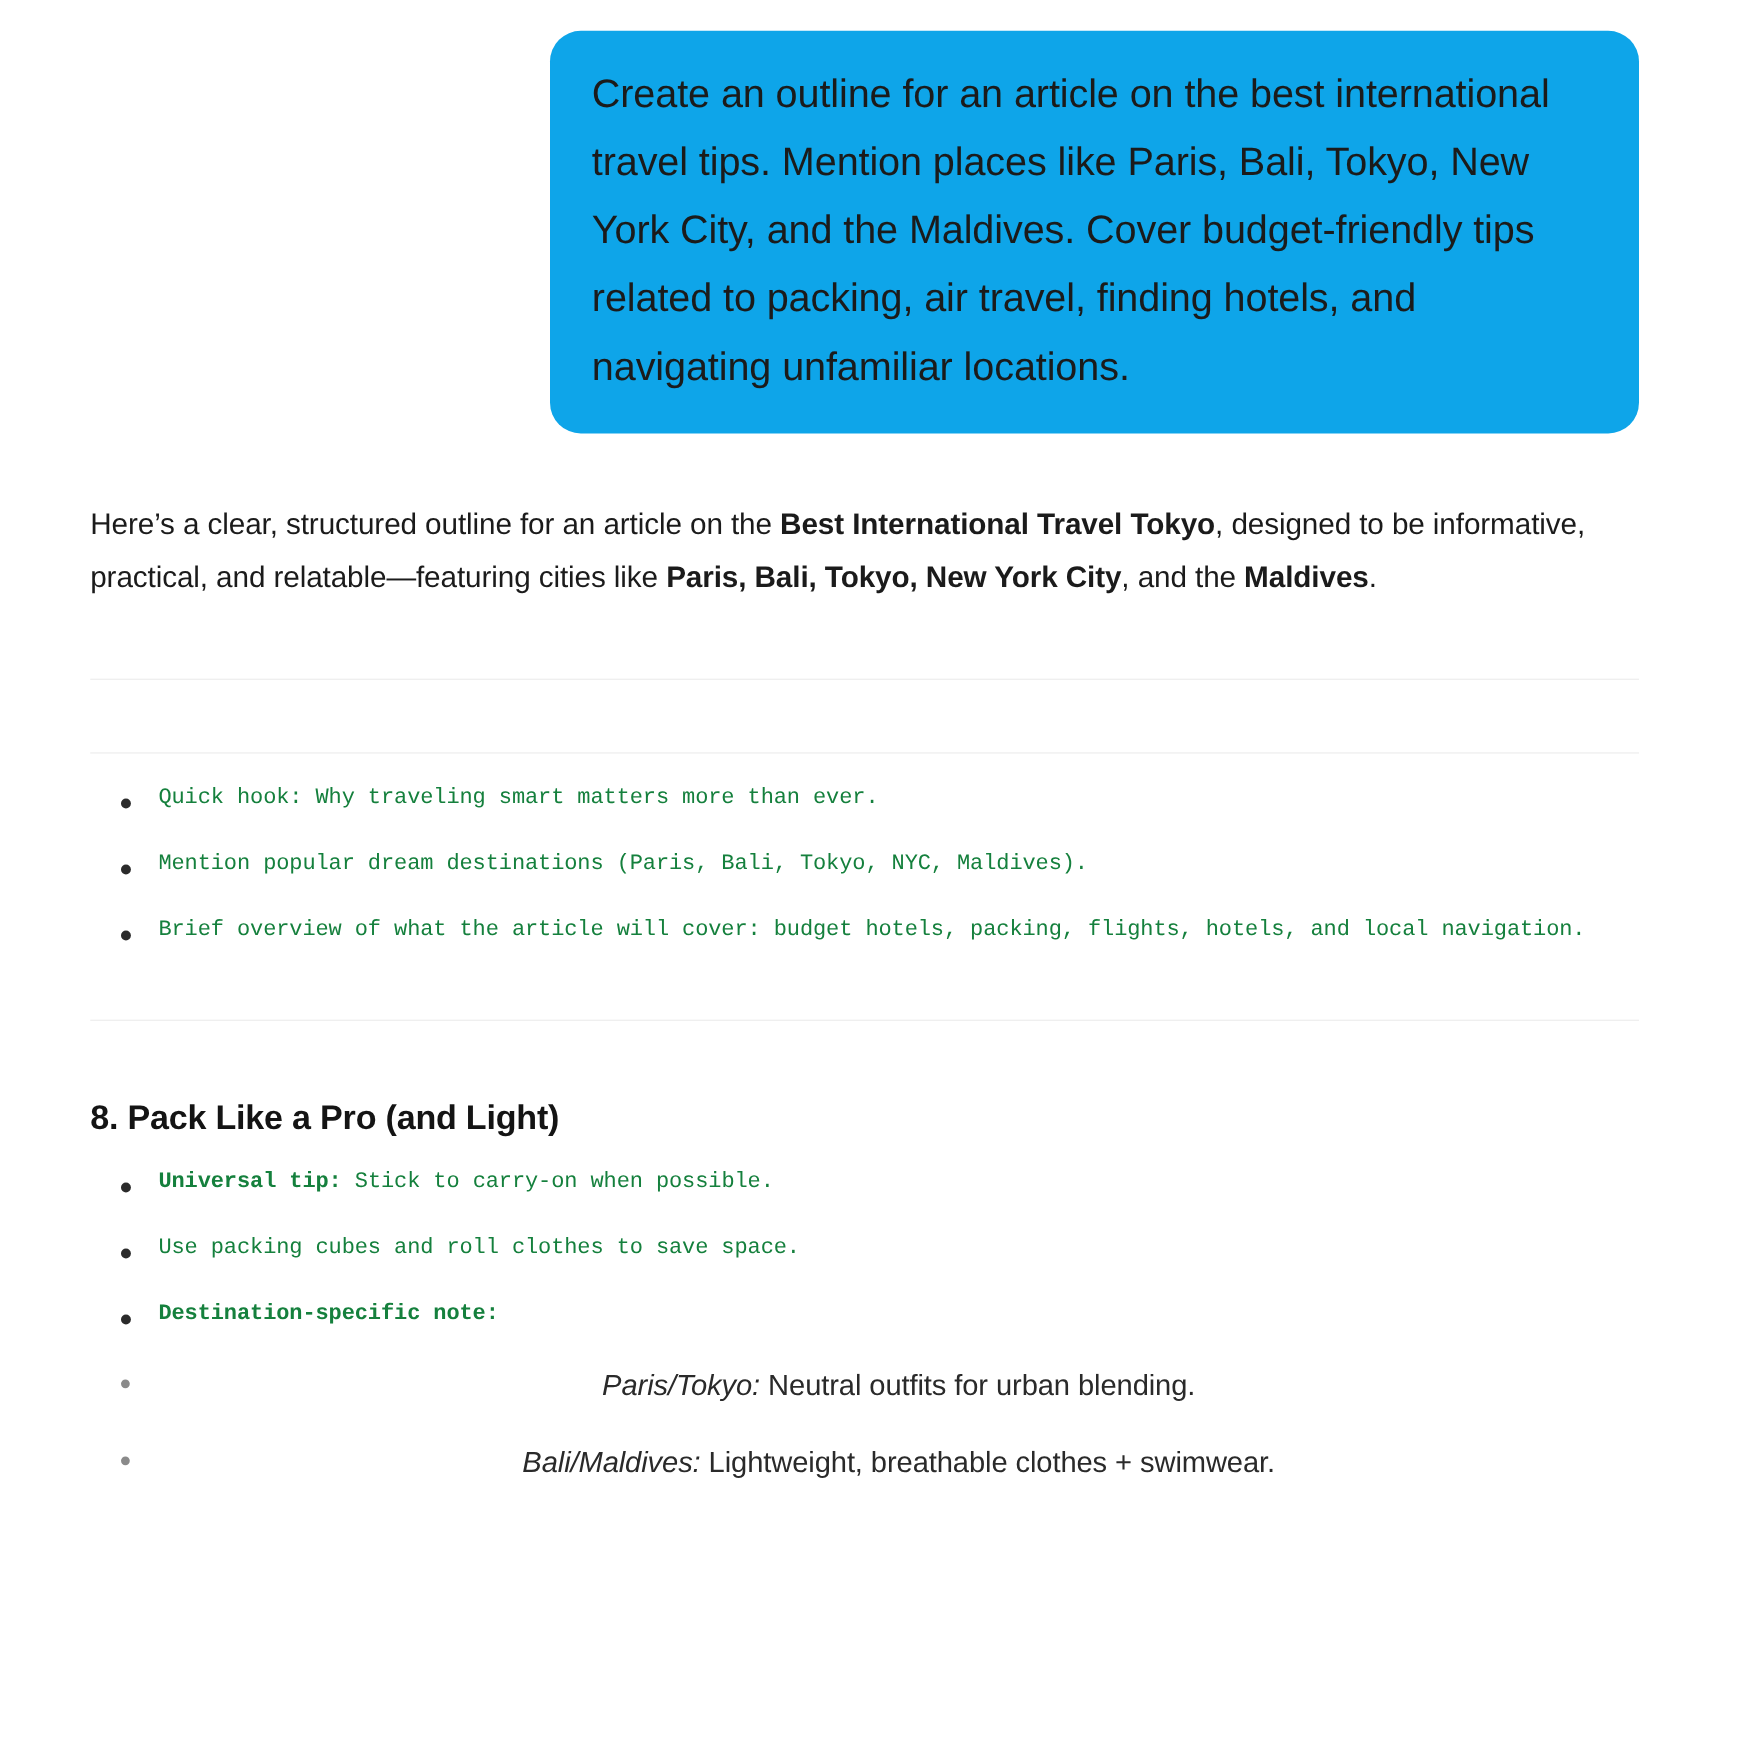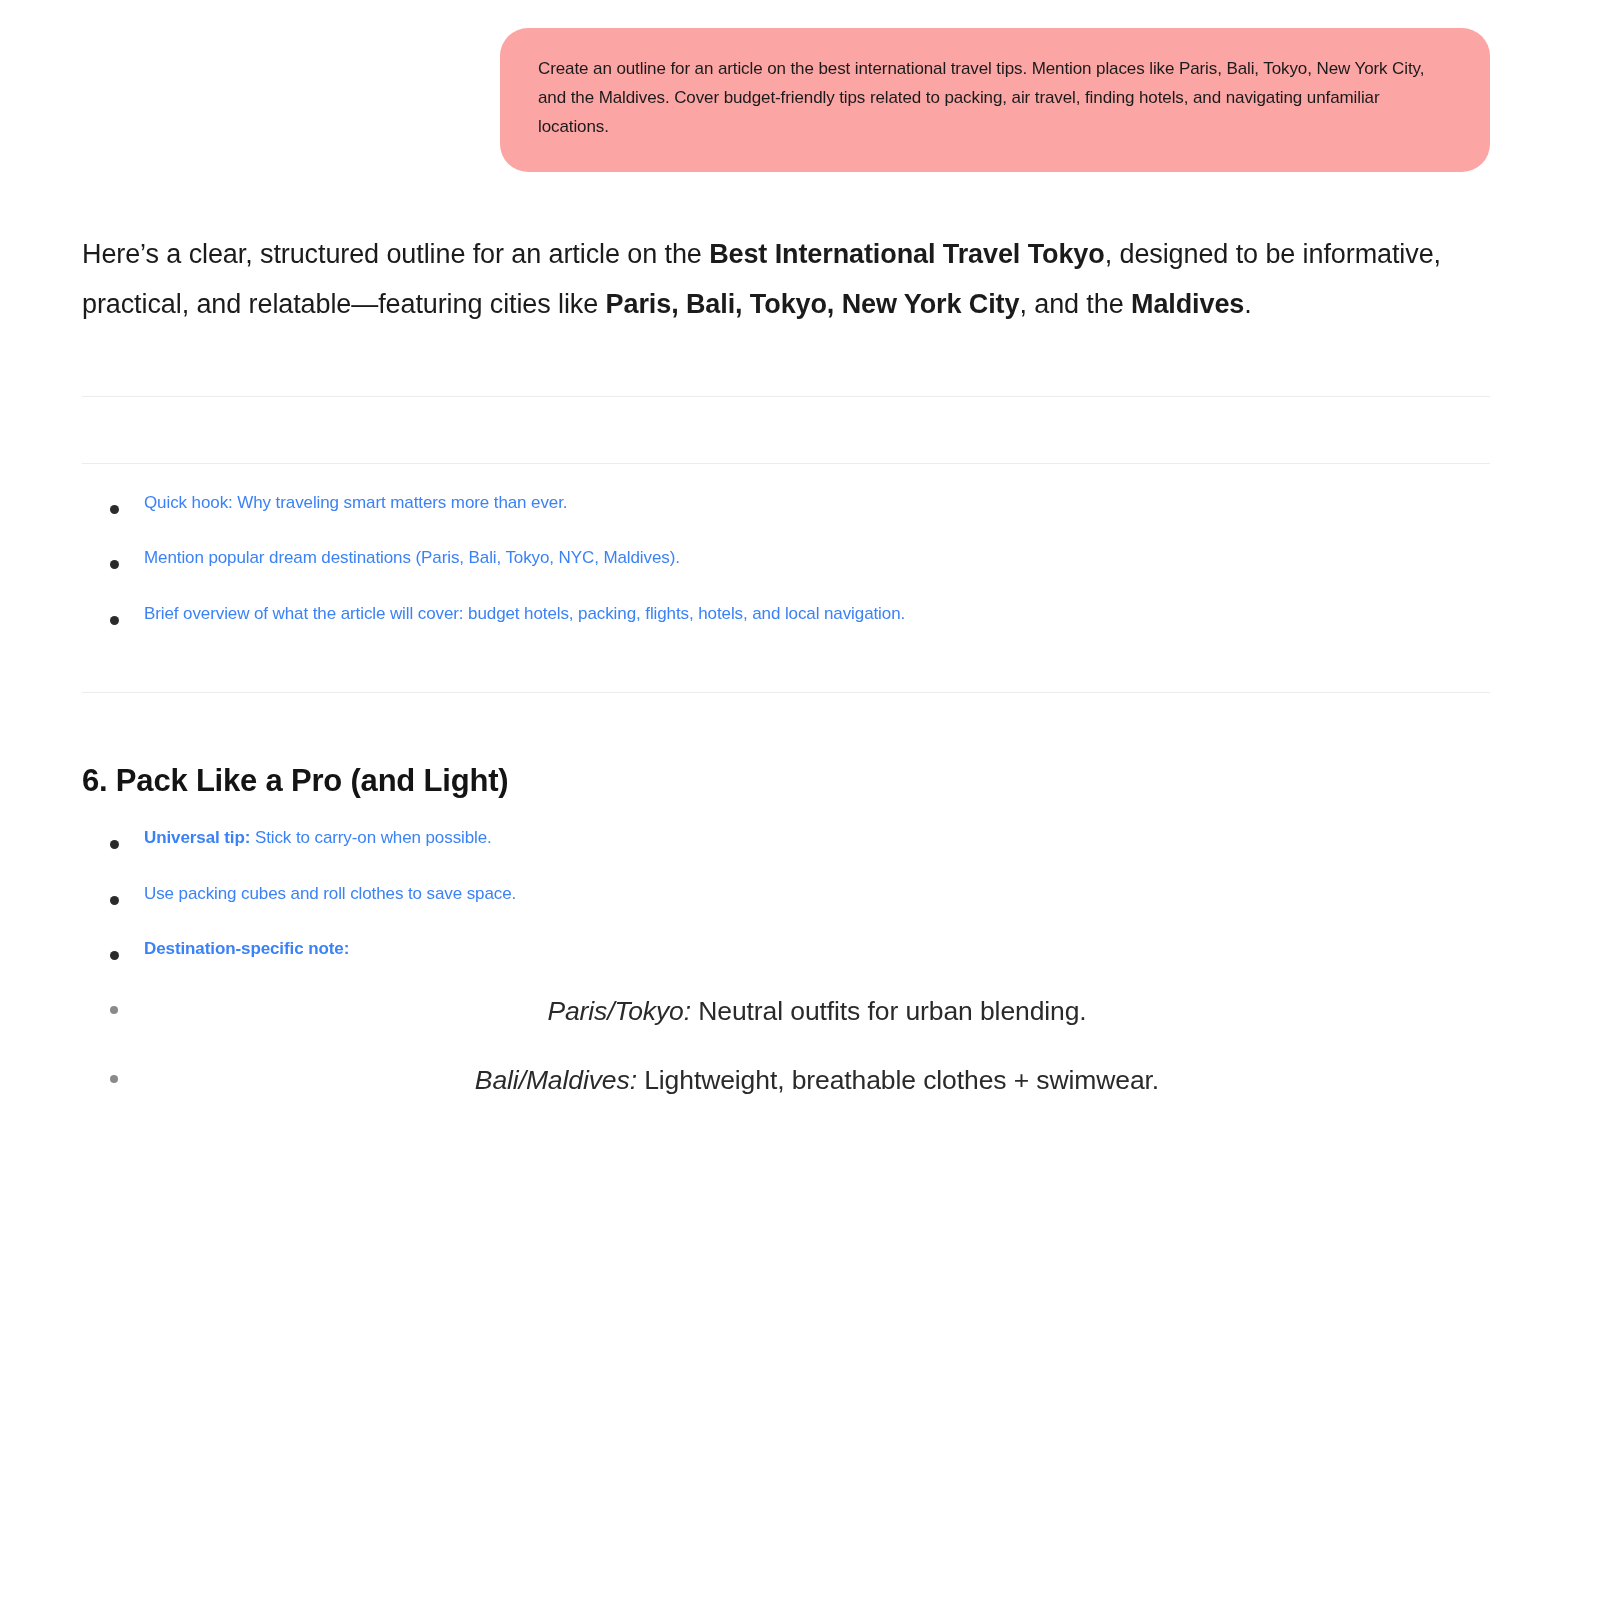--- a/index.html
+++ b/index.html
@@ -20,25 +20,25 @@
     padding: 0;
   }
 
   
   .prompt-row {
     display: flex;
     justify-content: flex-end;
     padding: 28px 110px 0 0;
   }
   .prompt-bubble {
-    background: #fca5a5;
+    background: #0ea5e9;
     border-radius: 28px;
     padding: 26px 38px 30px 38px;
     max-width: 990px;
-    font-size: 17px;
+    font-size: 36px;
     line-height: 1.72;
     color: #1b1b1b;
     letter-spacing: -0.1px;
   }
 
   
   .answer {
     padding: 58px 110px 0 82px;
   }
   .intro-para {
@@ -72,25 +72,26 @@
   }
 
   ul.bullets {
     list-style: none;
     margin: 26px 0 0 0;
     padding: 0;
   }
   ul.bullets > li {
     position: relative;
     padding-left: 62px;
-    font-size: 17px;
+    font-size: 20px;
     line-height: 1.5;
     margin-bottom: 30px;
-    color: #3b82f6;
+    color: #15803d;
     letter-spacing: -0.1px;
+    font-family: Liberation Mono, monospace;
   }
   ul.bullets > li::before {
     content: "";
     position: absolute;
     left: 28px;
     top: 15px;
     width: 9px;
     height: 9px;
     border-radius: 50%;
     background: #2b2b2b;
@@ -148,21 +149,21 @@
 
 
     <ul class="bullets">
       <li><span>Quick hook: Why traveling smart matters more than ever.</span></li>
       <li><span>Mention popular dream destinations (Paris, Bali, Tokyo, NYC, Maldives).</span></li>
       <li><span>Brief overview of what the article will cover: budget hotels, packing, flights, hotels, and local navigation.</span></li>
     </ul>
 
     <hr class="rule">
 
-    <h3 class="h-section">6. Pack Like a Pro (and Light)</h3>
+    <h3 class="h-section">8. Pack Like a Pro (and Light)</h3>
 
     <ul class="bullets">
       <li><b>Universal tip:</b><span> Stick to carry-on when possible.</span></li>
       <li><span>Use packing cubes and roll clothes to save space.</span></li>
       <li><b>Destination-specific note:</b></li>
     </ul>
 
     <ul class="sub indent-1">
       <li><i>Paris/Tokyo:</i><span> Neutral outfits for urban blending.</span></li>
       <li><i>Bali/Maldives:</i><span> Lightweight, breathable clothes + swimwear.</span></li>

